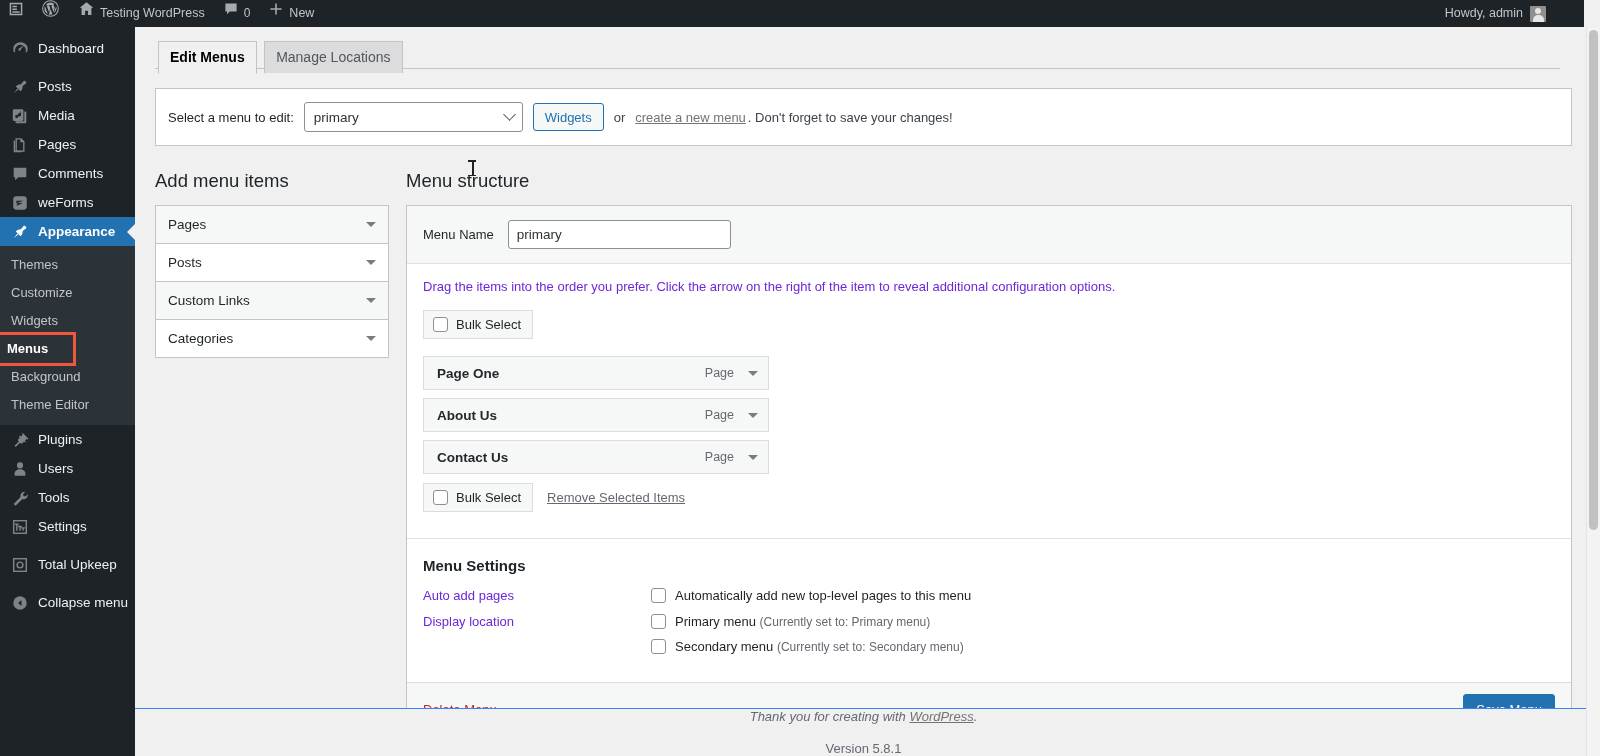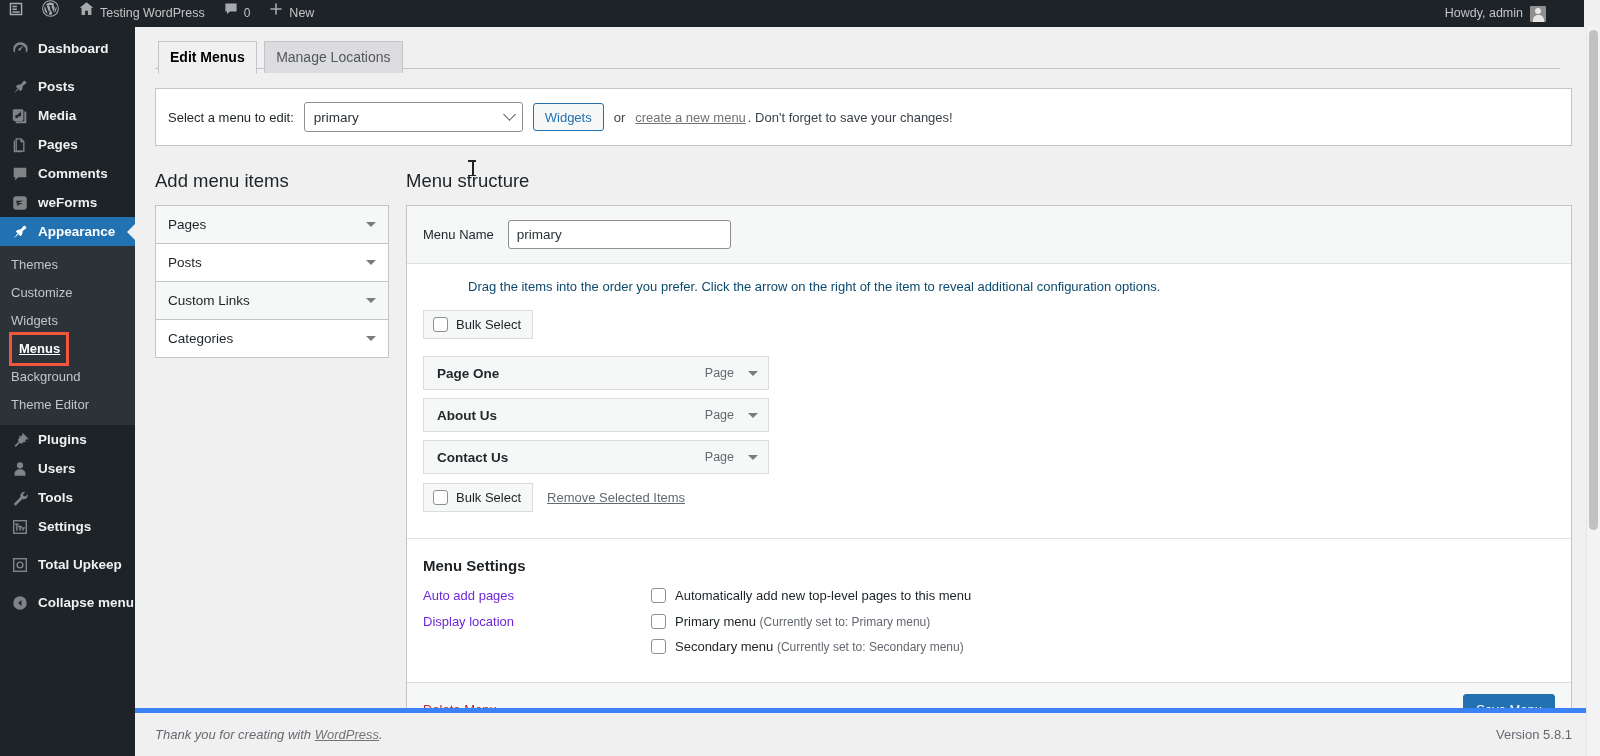--- a/index.html
+++ b/index.html
@@ -43,21 +43,21 @@
   .ico { display:inline-block; vertical-align:middle; }
 
   
   #adminmenu {
     position: absolute; top: 27px; left: 0; width: 135px; bottom: 0;
     background: #1d2327; z-index: 20;
   }
   .menu-top {
     display: flex; align-items: center; gap: 9px;
     height: 29px; padding: 0 0 0 11px;
-    color: #f0f0f1; font-size: 13.5px; font-weight: 700;
+    color: #f0f0f1; font-size: 13.5px; font-weight: 400;
     position: relative;
   }
   .menu-top .mi { width: 18px; height:18px; flex: none; opacity:.72;
     display:flex; align-items:center; justify-content:center; }
   .menu-top .mi svg { display:block; }
   .menu-sep { height: 9px; }
   .menu-top.current {
     background: #2271b1; color: #fff; font-weight: 600;
   }
   .menu-top.current .mi { opacity: 1; }
@@ -71,23 +71,22 @@
     background: #2c3338; padding: 5px 0 6px 0;
   }
   .sub-item {
     display: block; padding: 6px 0 6px 11px;
     font-size: 13px; color: #c3c4c7; line-height: 16px;
     position: relative;
   }
   .sub-item.current { color:#fff; font-weight:600; }
   .sub-item.highlighted {
     outline: 3px solid #f0563c; outline-offset: 0px;
-    display:inline-block; padding-right: 6px; margin-left: 12px;
+    display:inline-block; padding-right: 25px; margin-left: 0;
     padding-left: 7px;
-    text-decoration: underline;
   }
   .menu-collapse .mi { opacity:.7; }
 
   
   #wpcontent {
     position: absolute; top: 27px; left: 135px; right: 0; bottom: 0;
     background: #f0f0f1; overflow: hidden;
   }
   #wpbody { padding: 0 20px 0 20px; position:relative; height: 100%; }
 
@@ -171,21 +170,21 @@
     background: #f6f7f7;
   }
   .panel-row-name label { font-size: 13px; color:#1d2327; }
   input.txt {
     width: 223px; height: 29px;
     border: 1px solid #8c8f94; border-radius: 3px;
     padding: 0 8px; font-size: 13.5px; color:#2c3338;
     background:#fff; font-family: "Liberation Sans", sans-serif;
   }
   .panel-body { padding: 14px 16px 16px 16px; background:#fff; }
-  .drag-hint { font-size: 13px; color:#0c4a6e; line-height:18px;margin-left:45px; }
+  .drag-hint { font-size: 13px; color:#6d28d9; line-height:18px; }
 
   .bulk-box {
     display:inline-flex; align-items:center; gap:8px;
     border:1px solid #dcdcde; background:#f6f7f7;
     padding: 6px 11px 6px 9px; margin-top: 14px; font-size:13px; color:#1d2327;
   }
   .cb {
     width:15px;height:15px;border:1px solid #8c8f94;border-radius:3px;background:#fff;
     display:inline-block; flex:none;
   }
@@ -228,22 +227,22 @@
   .btn-primary {
     background:#2271b1; border:1px solid #2271b1; border-radius:3px;
     color:#fff; font-size:13px; height:30px; padding: 0 12px; cursor:pointer;
     font-family: "Liberation Sans", sans-serif;
   }
 
   #wpfooter {
     position:absolute; left:135px; right:0; bottom:0; height: 48px;
     display:flex; align-items:center; justify-content:space-between;
     padding: 0 28px 0 20px;
-    border-top: 5px solid #3b82f6; background:#f0f0f1;
-    font-size: 13px; color:#646970;
+    border-top: 1px solid #3b82f6; background:#f0f0f1;
+    font-size: 13px; color:#646970;flex-direction:column;
   }
   #wpfooter .thanks { font-style: italic; }
   #wpfooter .ver { font-style: normal; }
 
   
   #scrollbar {
     position:absolute; top:27px; right:0; width:14px; bottom:0;
     background:#f3f3f3; border-left:1px solid #e5e5e5; z-index:40;
   }
   #scrollbar .thumb {

